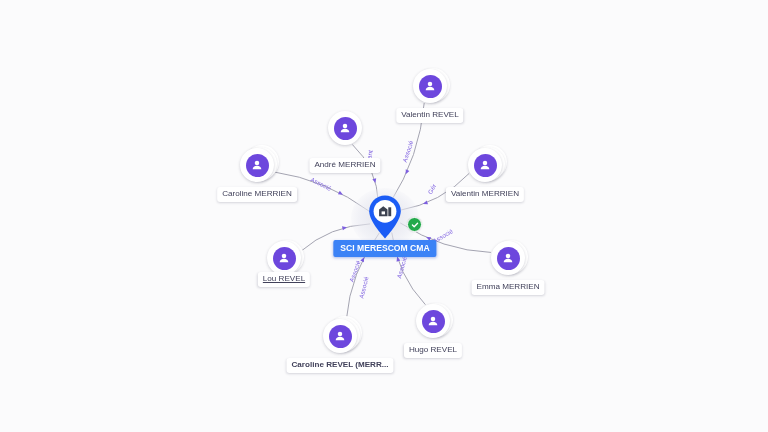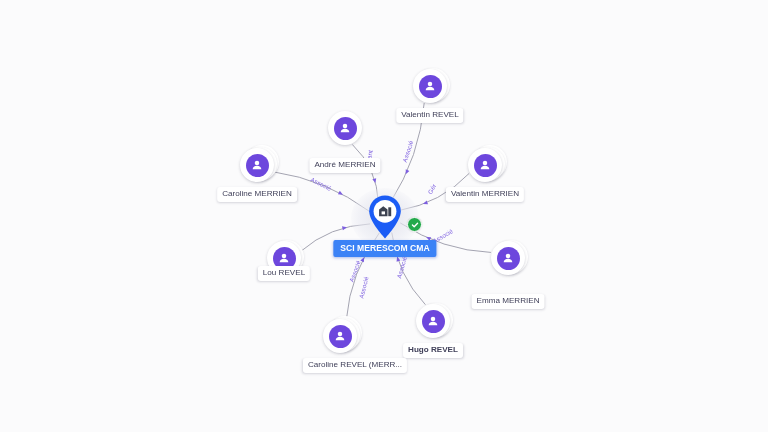--- a/index.html
+++ b/index.html
@@ -256,64 +256,64 @@
           <div class="stack-card s1"></div>
           <div class="person-disc">
             <div class="person-avatar">
               <svg viewBox="0 0 24 24" width="14" height="14">
                 <circle cx="12" cy="8.6" r="3.9" fill="#ffffff"></circle>
                 <path d="M4.6 19.4 C4.6 15.3 8.0 13.1 12 13.1 C16 13.1 19.4 15.3 19.4 19.4 Z" fill="#ffffff"></path>
               </svg>
             </div>
           </div>
         </div>
-        <div class="node-label" style="left: 0px; top: 22px; margin-top: 14px;">Emma MERRIEN</div>
+        <div class="node-label" style="left: 0px; top: 22px;">Emma MERRIEN</div>
       </div>
       <div class="node" style="left: 284px; top: 258px;">
         <div class="person-stack">
           <div class="stack-card s1"></div>
           <div class="person-disc">
             <div class="person-avatar">
               <svg viewBox="0 0 24 24" width="14" height="14">
                 <circle cx="12" cy="8.6" r="3.9" fill="#ffffff"></circle>
                 <path d="M4.6 19.4 C4.6 15.3 8.0 13.1 12 13.1 C16 13.1 19.4 15.3 19.4 19.4 Z" fill="#ffffff"></path>
               </svg>
             </div>
           </div>
         </div>
-        <div class="node-label" style="left: 0px; top: 8px;">Lou REVEL</div>
+        <div class="node-label" style="left: 0px; top: 14px; text-decoration: underline;">Lou REVEL</div>
       </div>
       <div class="node" style="left: 433px; top: 321px;">
         <div class="person-stack">
           <div class="stack-card s1"></div>
           <div class="person-disc">
             <div class="person-avatar">
               <svg viewBox="0 0 24 24" width="14" height="14">
                 <circle cx="12" cy="8.6" r="3.9" fill="#ffffff"></circle>
                 <path d="M4.6 19.4 C4.6 15.3 8.0 13.1 12 13.1 C16 13.1 19.4 15.3 19.4 19.4 Z" fill="#ffffff"></path>
               </svg>
             </div>
           </div>
         </div>
-        <div class="node-label" style="left: 0px; top: 22px; font-weight: bold;">Hugo REVEL</div>
+        <div class="node-label" style="left: 0px; top: 22px;">Hugo REVEL</div>
       </div>
       <div class="node" style="left: 340px; top: 336px;">
         <div class="person-stack">
           <div class="stack-card s2"></div>
           <div class="stack-card s1"></div>
           <div class="person-disc">
             <div class="person-avatar">
               <svg viewBox="0 0 24 24" width="14" height="14">
                 <circle cx="12" cy="8.6" r="3.9" fill="#ffffff"></circle>
                 <path d="M4.6 19.4 C4.6 15.3 8.0 13.1 12 13.1 C16 13.1 19.4 15.3 19.4 19.4 Z" fill="#ffffff"></path>
               </svg>
             </div>
           </div>
         </div>
-        <div class="node-label" style="left: 15px; top: 22px;">Caroline REVEL (MERR...</div>
+        <div class="node-label" style="left: 0px; top: 22px; font-weight: bold;">Caroline REVEL (MERR...</div>
       </div>
     </div>
 
   <div id="company-node" style="left: 385px; top: 218px;">
     <div class="company-halo"></div>
     <div class="pin-wrap">
       <svg viewBox="0 0 36 46" width="36" height="46">
         <path d="M18 1.6 C9.2 1.6 2.2 8.6 2.2 17.3 C2.2 28.0 18 44.4 18 44.4 C18 44.4 33.8 28.0 33.8 17.3 C33.8 8.6 26.8 1.6 18 1.6 Z" fill="#1b5cf5"></path>
         <circle cx="18" cy="17.3" r="11.4" fill="#ffffff"></circle>
         <g>

